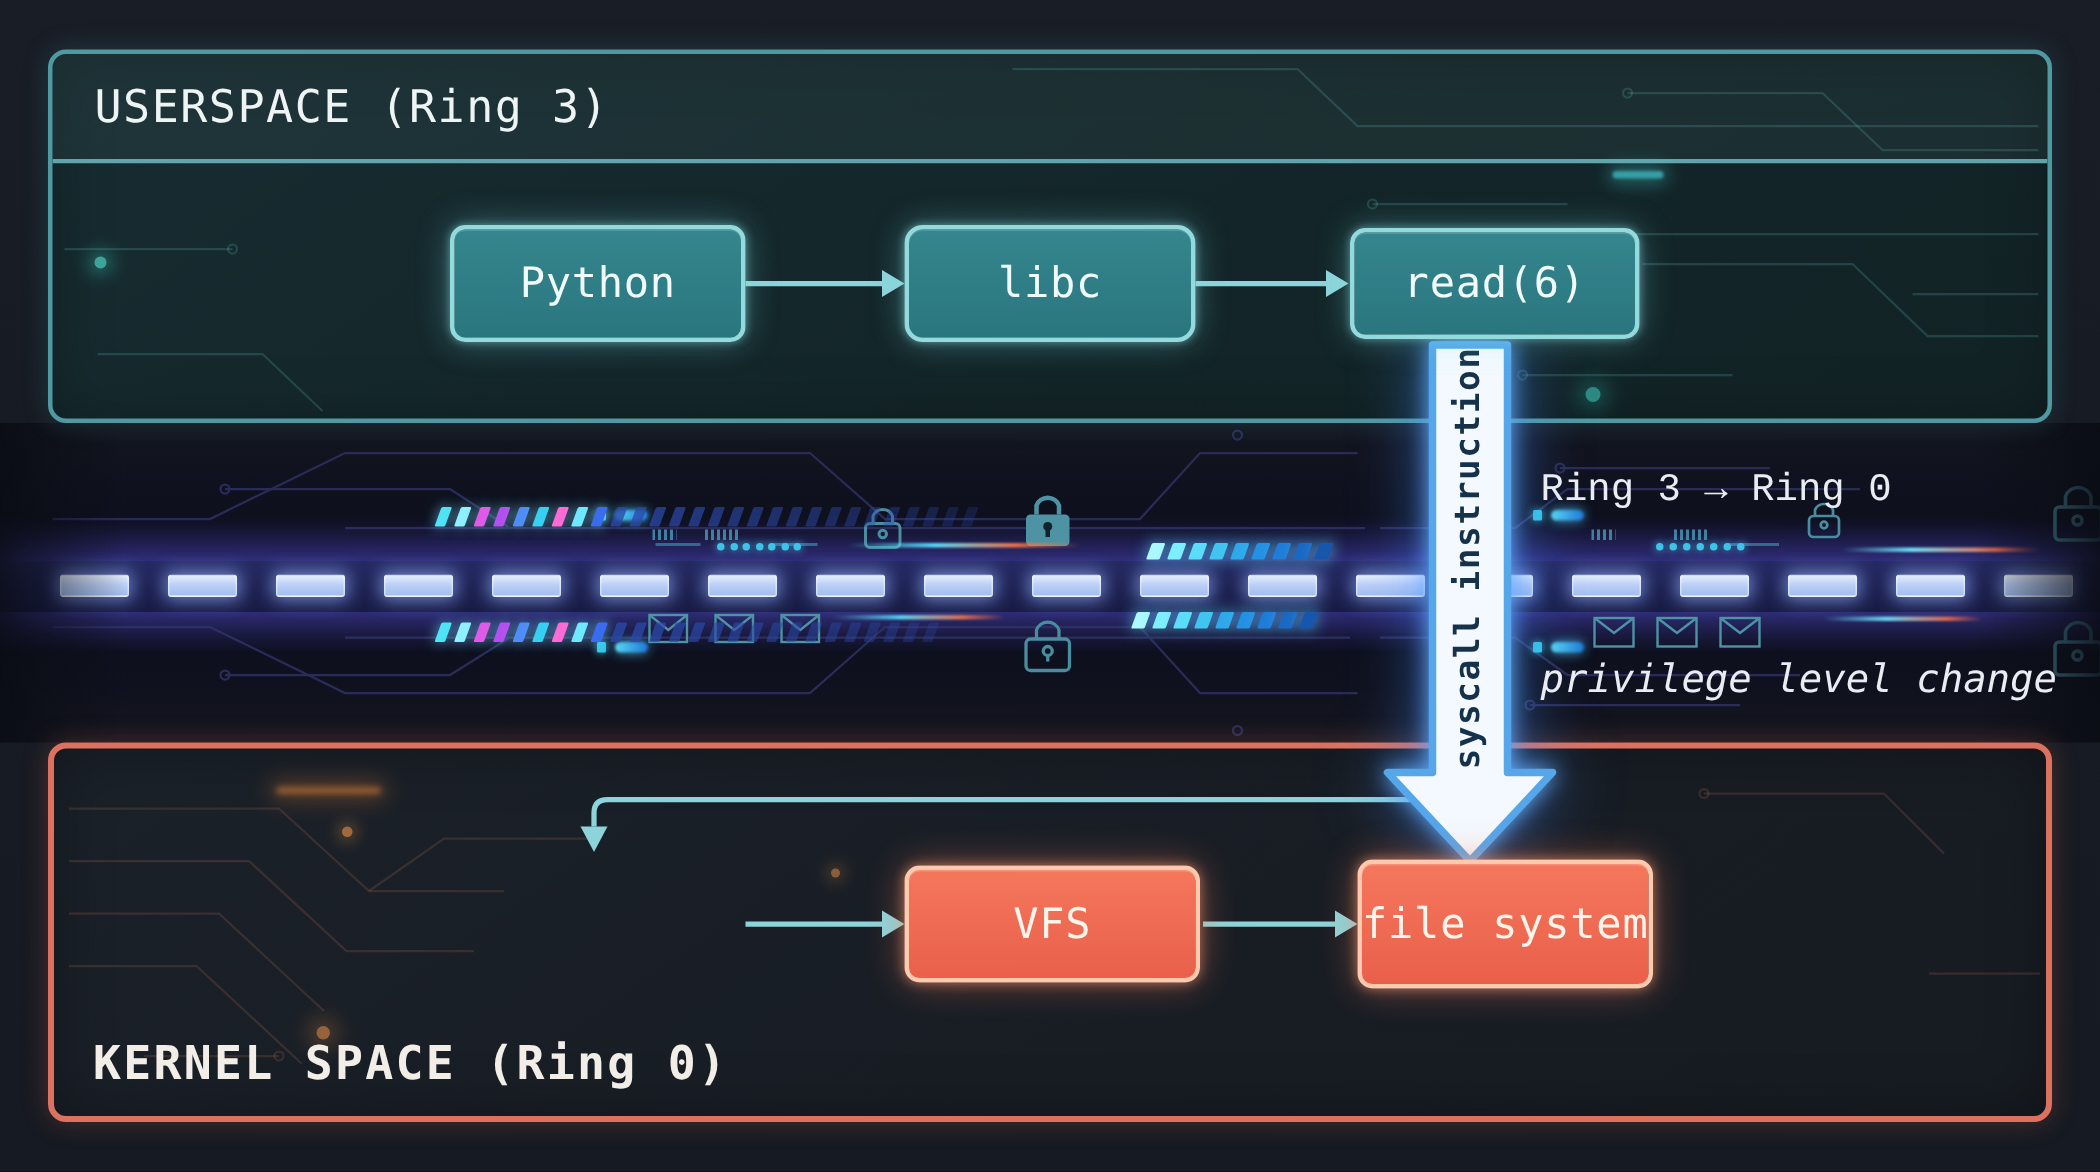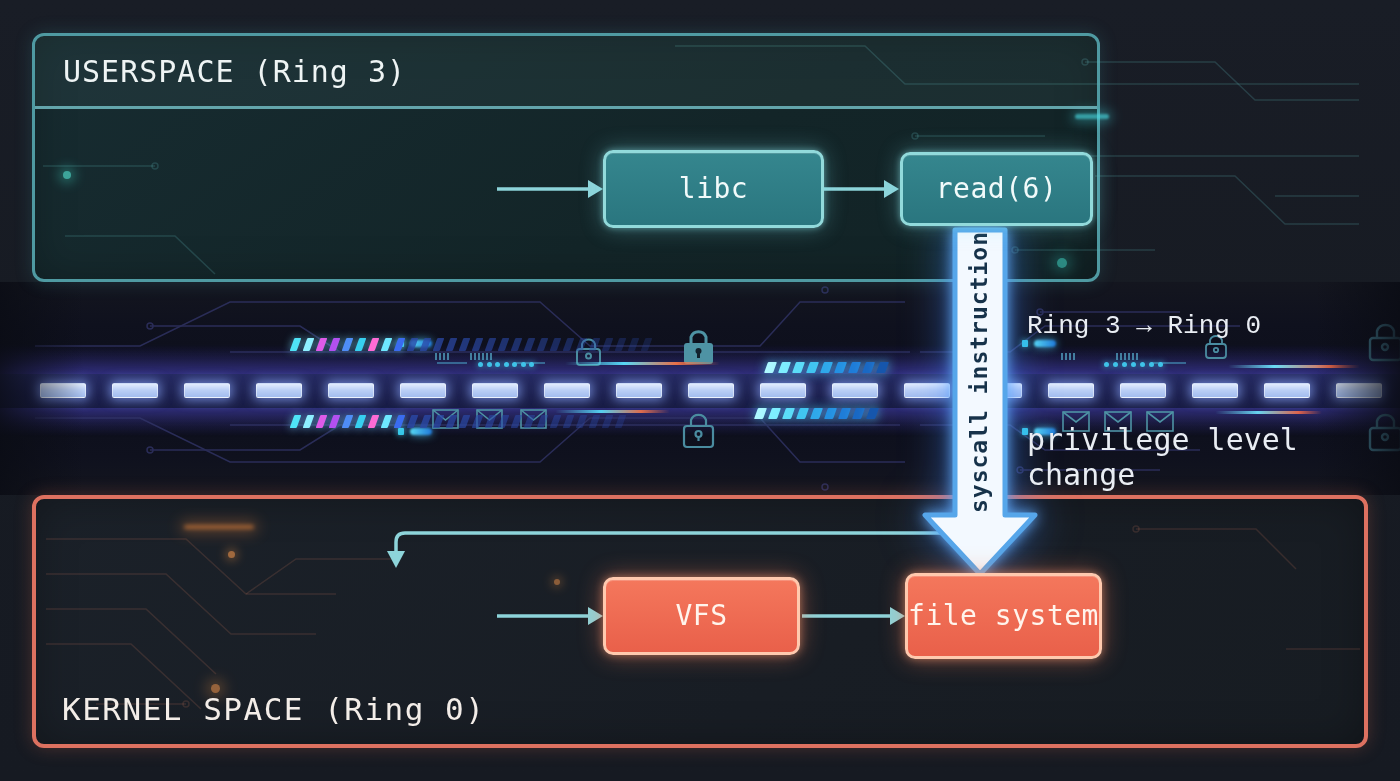--- a/index.html
+++ b/index.html
@@ -4,37 +4,37 @@
 <style>
   * { box-sizing: border-box; margin: 0; padding: 0; }
   html,body { background:#0d0f16; }
   body { font-family:"DejaVu Sans Mono","Liberation Mono",monospace; }
 
   .stage { position:relative; width:1400px; height:781px; overflow:hidden;
            background:linear-gradient(180deg,#191d26 0%,#171b23 40%,#161a22 100%); }
 
   
   .region { position:absolute; border-radius:12px; }
-  .userspace { left:32px; top:33px; width:1068px; height:249px;
+  .userspace { left:32px; top:33px; width:1336px; height:249px;
                border:3px solid #4f9aa2;
                background:linear-gradient(145deg,#172c31 0%,#132528 60%,#122326 100%);
                box-shadow:0 0 18px rgba(70,160,170,.22), inset 0 0 40px rgba(0,0,0,.25);padding-left:33px; }
   .us-header { position:absolute; left:0; right:0; top:0; height:73px;
                background:rgba(190,235,240,.05);
                border-bottom:3px solid rgba(112,186,193,.85);
                border-radius:9px 9px 0 0;
                display:flex; align-items:center; padding-left:28px; }
   .us-title { font-size:30px; letter-spacing:1px; color:#eef4f4; font-weight:500; }
 
   .kernel { left:32px; top:495px; width:1336px; height:253px;
             border:4px solid #dd7160;
             background:linear-gradient(145deg,#1b2129 0%,#181d24 60%,#171c22 100%);
             box-shadow:0 0 18px rgba(230,115,85,.25), inset 0 0 40px rgba(0,0,0,.3); }
   .kernel-title { position:absolute; left:26px; top:192px; font-size:31px;
-                  letter-spacing:1.5px; color:#f3ede8; font-weight:400; }
+                  letter-spacing:1.5px; color:#f3ede8; font-weight:700; }
 
   
   .band { position:absolute; left:0; top:282px; width:1400px; height:213px;
           background:linear-gradient(180deg,#14161f 0%,#0f111e 20%,#0c0e1b 50%,#0f111e 82%,#14161f 100%); }
   .band::after { content:""; position:absolute; inset:0;
           background:linear-gradient(90deg, rgba(10,12,20,.8), rgba(10,12,20,0) 6%,
                      rgba(10,12,20,0) 94%, rgba(10,12,20,.85)); pointer-events:none; }
   .rail-glow { position:absolute; left:0; top:62px; width:1400px; height:92px;
           background:linear-gradient(180deg, rgba(62,54,160,0) 0%, rgba(68,60,182,.38) 30%,
                      rgba(84,72,214,.5) 50%, rgba(68,60,182,.38) 70%, rgba(62,54,160,0) 100%); }
@@ -53,37 +53,37 @@
            background:repeating-linear-gradient(90deg,#4e98b8 0 2px,transparent 2px 4px); opacity:.8; }
   .ruler-line { position:absolute; height:2px; background:#3f7fa8; opacity:.75; }
   .node-sq { position:absolute; width:6px; height:7px; background:#35c8e8; border-radius:1px;
              box-shadow:0 0 6px rgba(70,210,240,.9); }
   .capsule { position:absolute; width:22px; height:7px; border-radius:4px;
              background:linear-gradient(90deg,#57d8f2,#1f78d8); filter:blur(1px);
              box-shadow:0 0 8px rgba(80,200,250,.8); }
 
   .band-text { position:absolute; color:#e9edf3; z-index:6; letter-spacing:0; }
   .ring-text { left:1027px; top:311px; font-size:26px;font-family:Liberation Mono, monospace; }
-  .priv-text { left:1027px; top:422px; font-size:30px; }
+  .priv-text { left:1027px; top:438px; font-size:26px;font-style:italic; }
 
   
   .chip { position:absolute; display:flex; align-items:center; justify-content:center;
           text-align:center; line-height:1.12; border-radius:10px; z-index:5;
           font-size:28px; letter-spacing:.5px; }
   .chip.teal { background:linear-gradient(180deg,#35868e,#2a767f);
           border:3px solid #92dadb; color:#f1fafa;
           box-shadow:0 0 22px rgba(120,225,235,.35), 0 0 6px rgba(150,230,235,.5),
                      inset 0 1px 0 rgba(255,255,255,.15); }
   .chip.coral { background:linear-gradient(180deg,#f4775c,#e9604a);
           border:3px solid #ffc9ae; color:#fff4ec;
           box-shadow:0 0 24px rgba(255,128,88,.45), 0 0 8px rgba(255,170,130,.5),
                      inset 0 1px 0 rgba(255,255,255,.2); }
 
   #c-python  { left:300px; top:150px; width:197px; height:78px; }
-  #c-libc    { left:603px; top:150px; width:221px; height:78px; }
+  #c-libc    { left:603px; top:150px; width:194px; height:78px;border-radius:12px; }
   #c-read    { left:900px; top:152px; width:193px; height:74px; }
   #c-handler { left:300px; top:573px; width:197px; height:86px; }
   #c-vfs     { left:603px; top:577px; width:197px; height:78px; }
   #c-fs      { left:905px; top:573px; width:197px; height:86px; }
 
   
   svg.decor { position:absolute; inset:0; pointer-events:none; }
   #arrow-layer { position:absolute; left:0; top:0; z-index:4; pointer-events:none; }
   .flow-line { stroke:#8dd4da; stroke-width:3.5; fill:none; }
   .flow-head { fill:#8dd4da; stroke:none; }
@@ -388,20 +388,21 @@
       <path class="flow-line" d="M 958 533 L 405 533 Q 396 533 396 542 L 396 551"></path>
       <polygon class="flow-head" points="387,551 405,551 396,568"></polygon>
     </g>
 
     <g>
       <path class="big-arrow" d="M 955 230 L 1005 230 L 1005 515 L 1035 515 L 980 574 L 925 515 L 955 515 Z"></path>
       <text class="big-arrow-label" x="980" y="372" text-anchor="middle" dominant-baseline="middle" transform="rotate(-90 980 372)">syscall instruction</text>
     </g>
   </svg>
 
+  <div id="c-python" class="chip teal">Python</div>
   <div id="c-libc" class="chip teal">libc</div>
   <div id="c-read" class="chip teal">read(6)</div>
   <div id="c-vfs" class="chip coral">VFS</div>
   <div id="c-fs" class="chip coral">file system</div>
 
   <div class="band-text ring-text">Ring 3 → Ring 0</div>
   <div class="band-text priv-text">privilege level change</div>
 
 </div>
 

